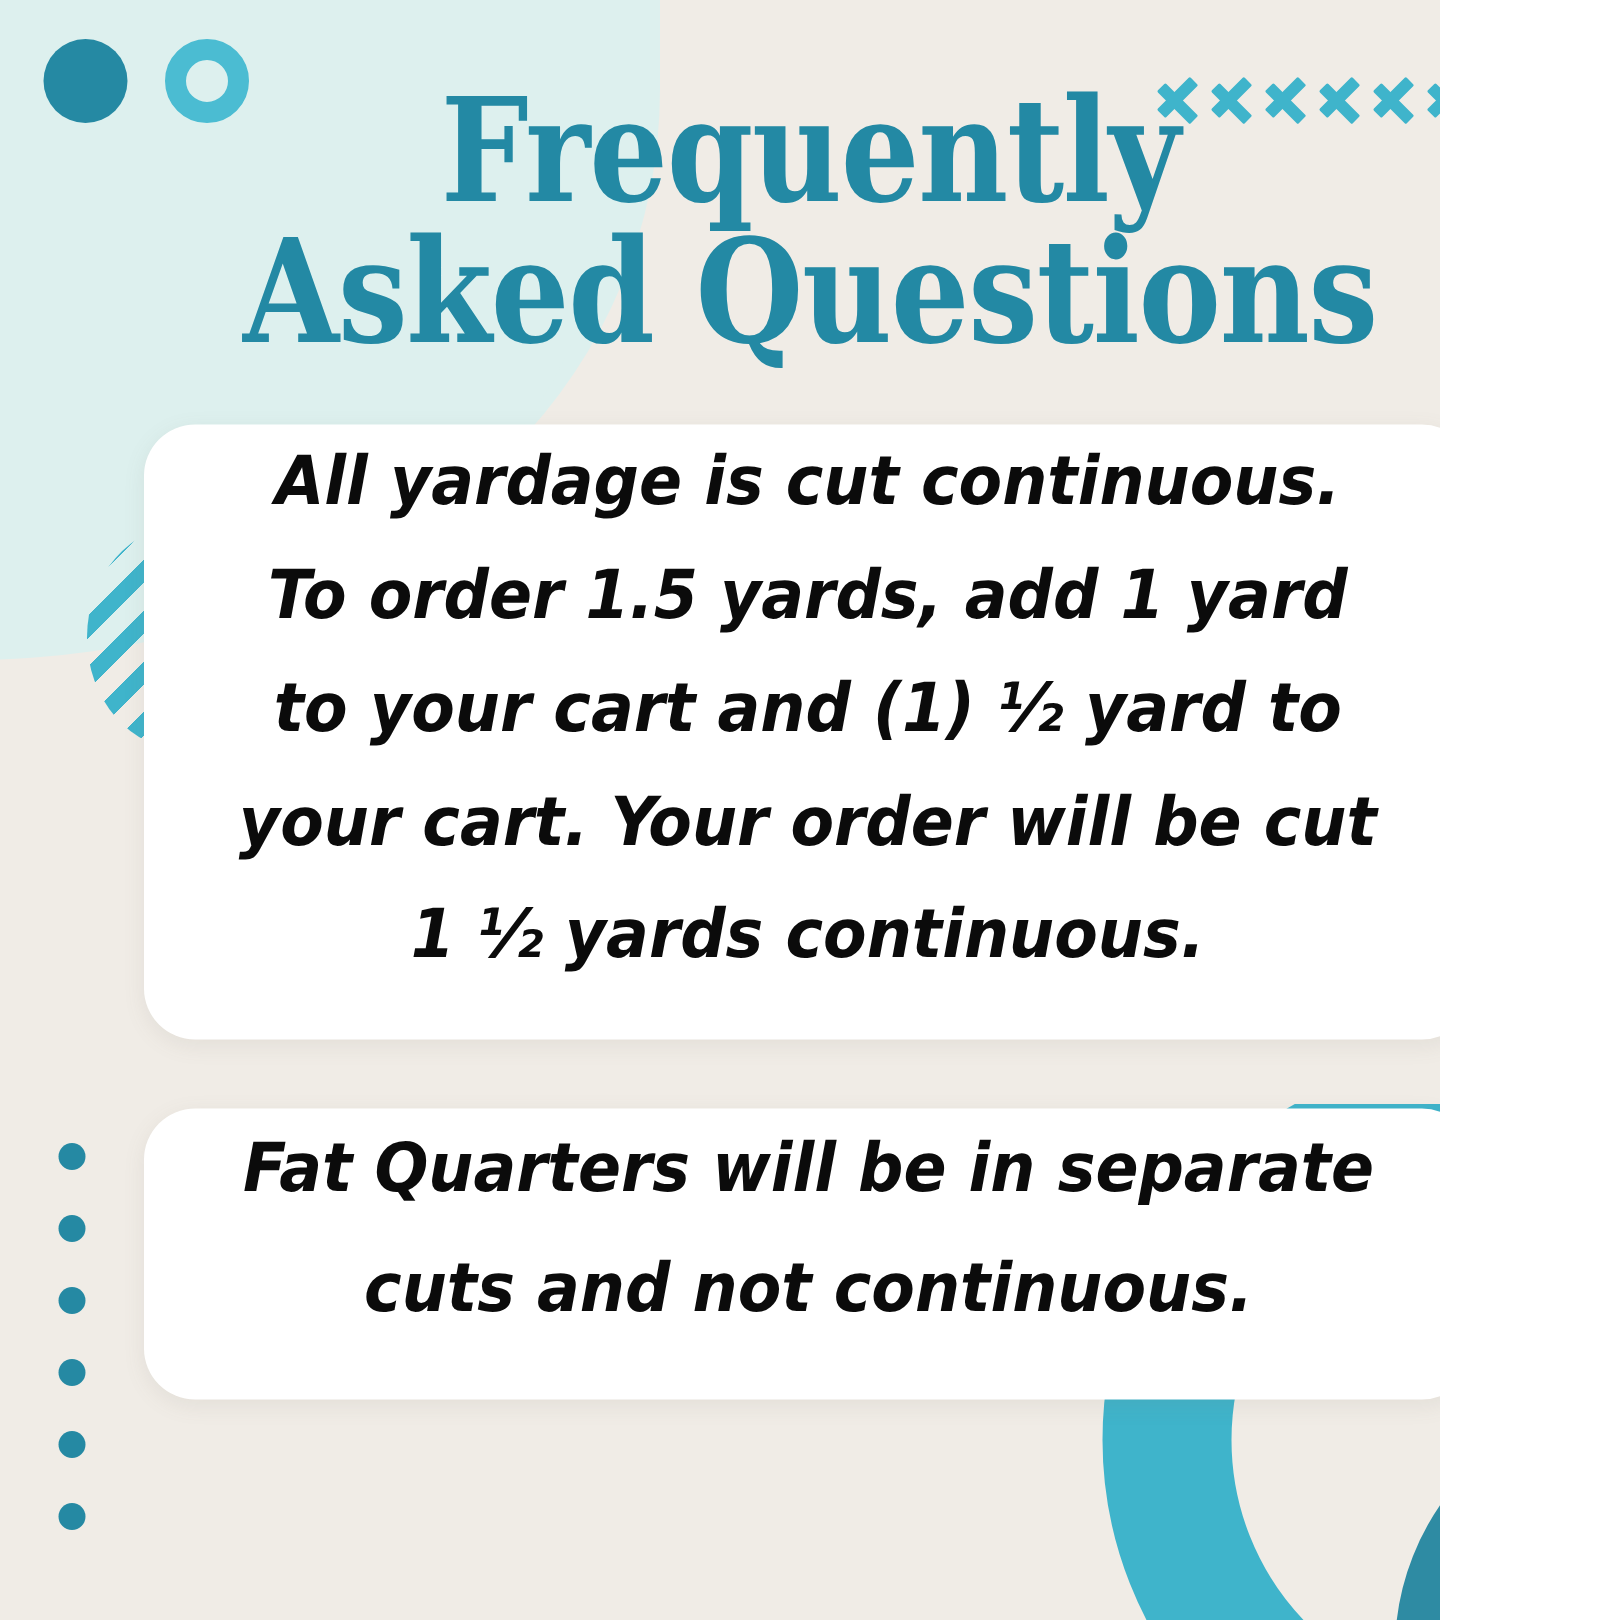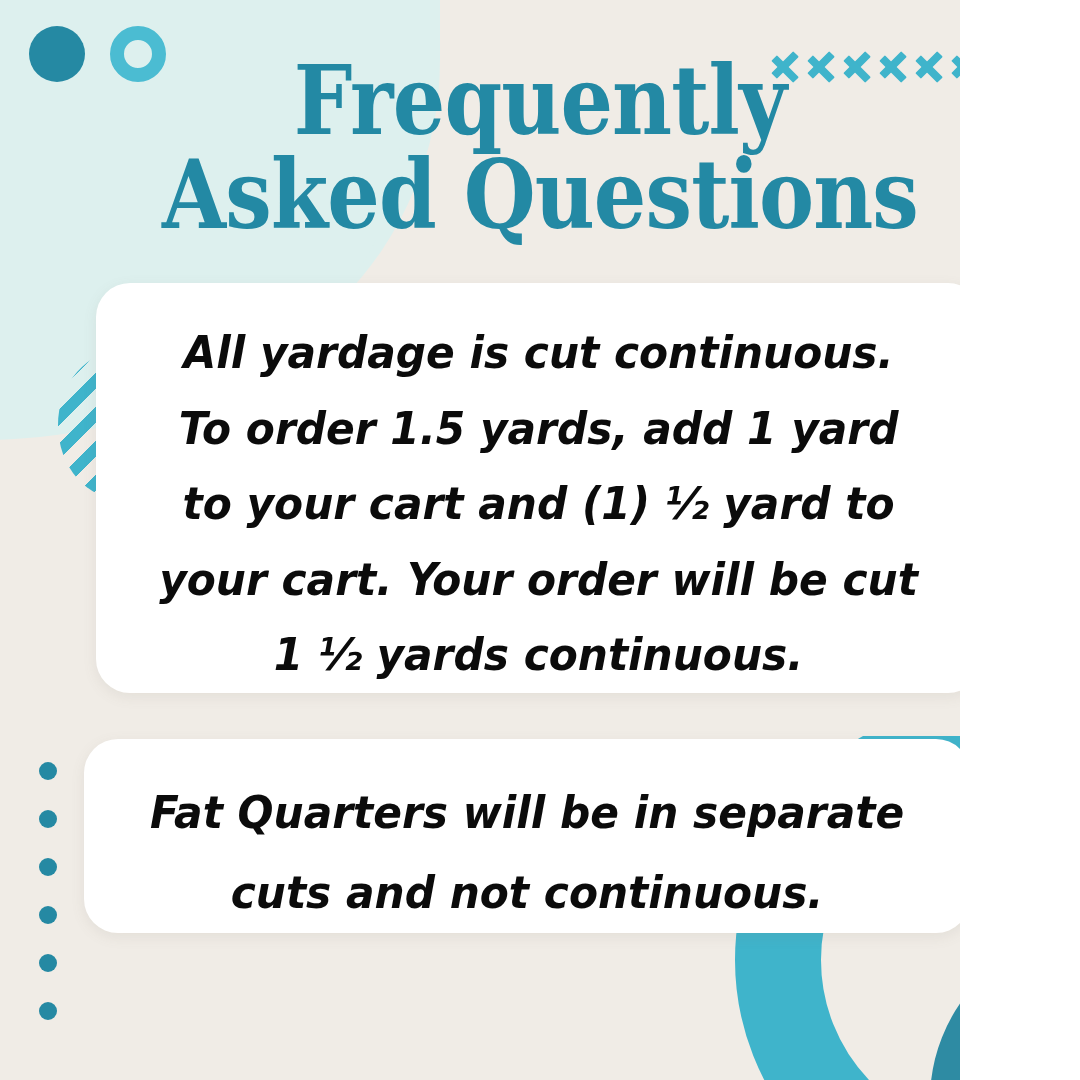--- a/index.html
+++ b/index.html
@@ -189,31 +189,31 @@
     background: #f0ece6;
   }
 
   
   .card {
     position: absolute;
     background: #ffffff;
     border-radius: 34px;
     box-shadow: 0 4px 14px rgba(120,110,100,0.10);
     display: flex;
-    align-items: flex-end;
+    align-items: flex-start;
     justify-content: center;
   }
   .card-1 {
     left: 96px;
     top: 283px;
     width: 886px;
     height: 410px;
   }
   .card-2 {
-    left: 84px;
+    left: 96px;
     top: 739px;
     width: 886px;
     height: 194px;
   }
   .card-text {
     color: #0b0b0b;
     font-family: "DejaVu Sans", "Liberation Sans", sans-serif;
     font-weight: 700;
     font-style: italic;
     font-size: 45px;

